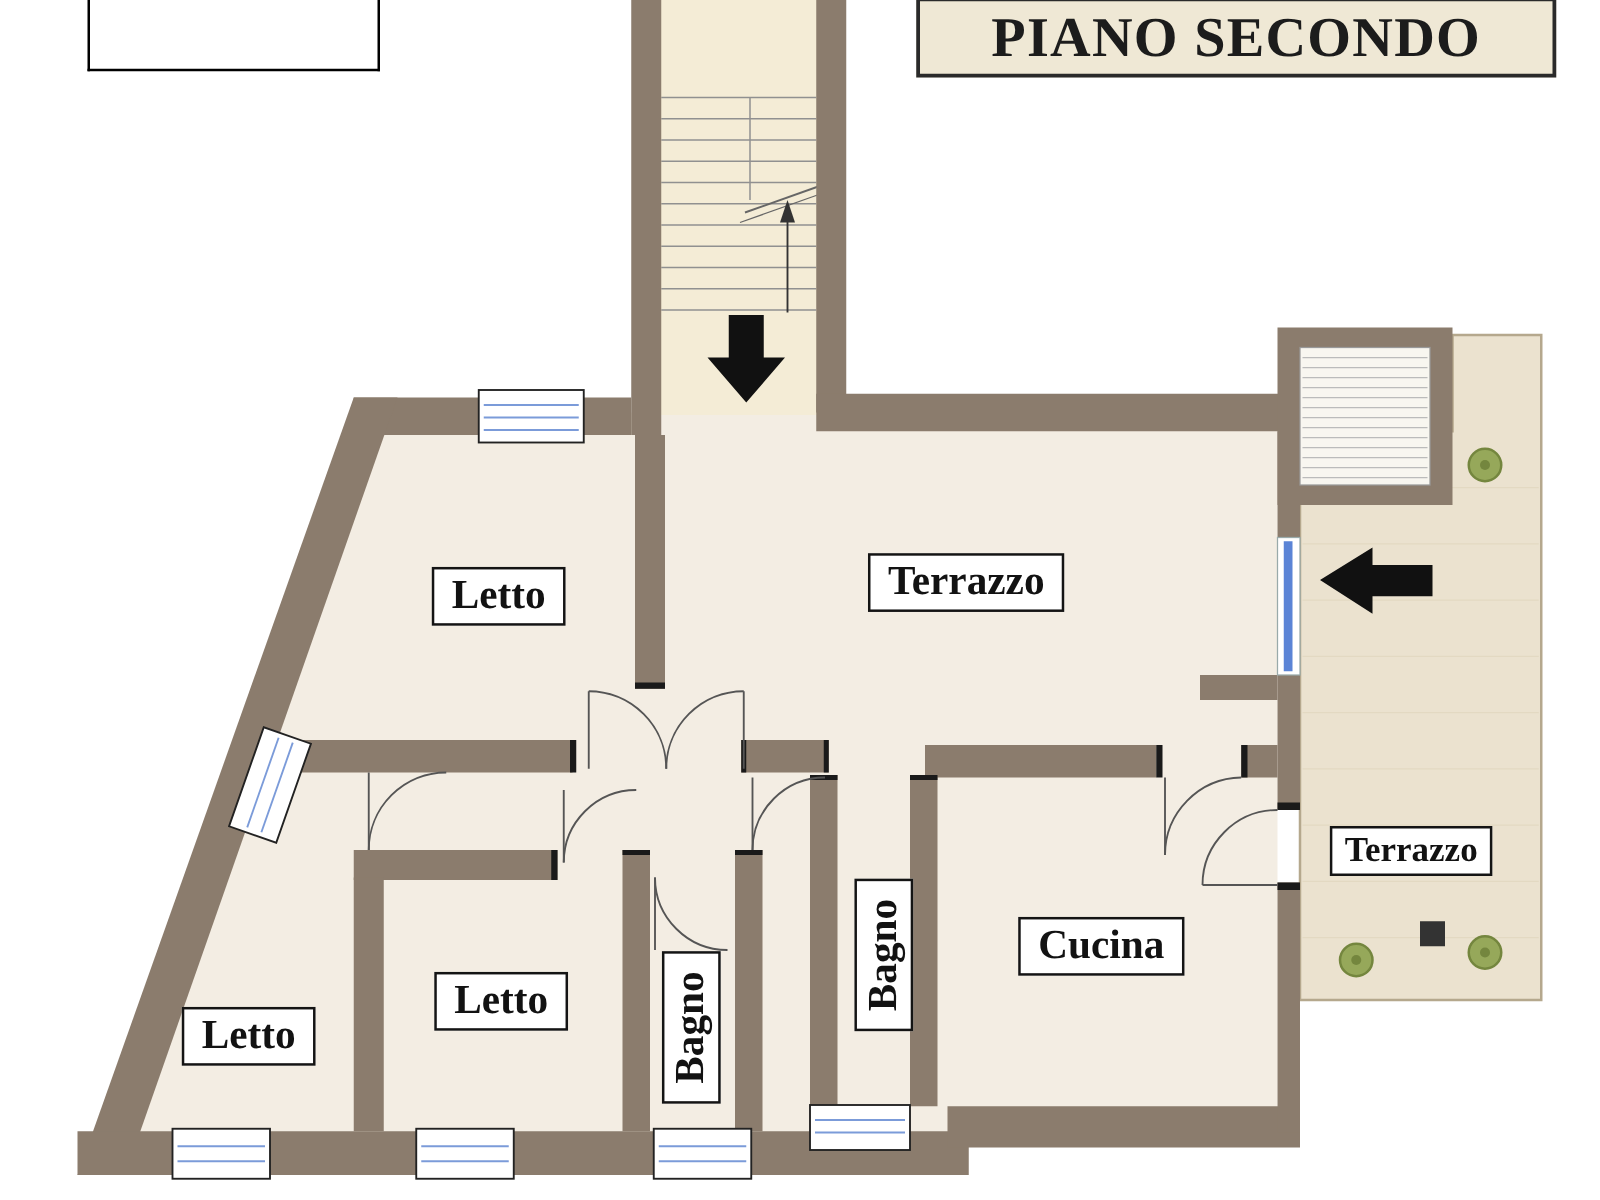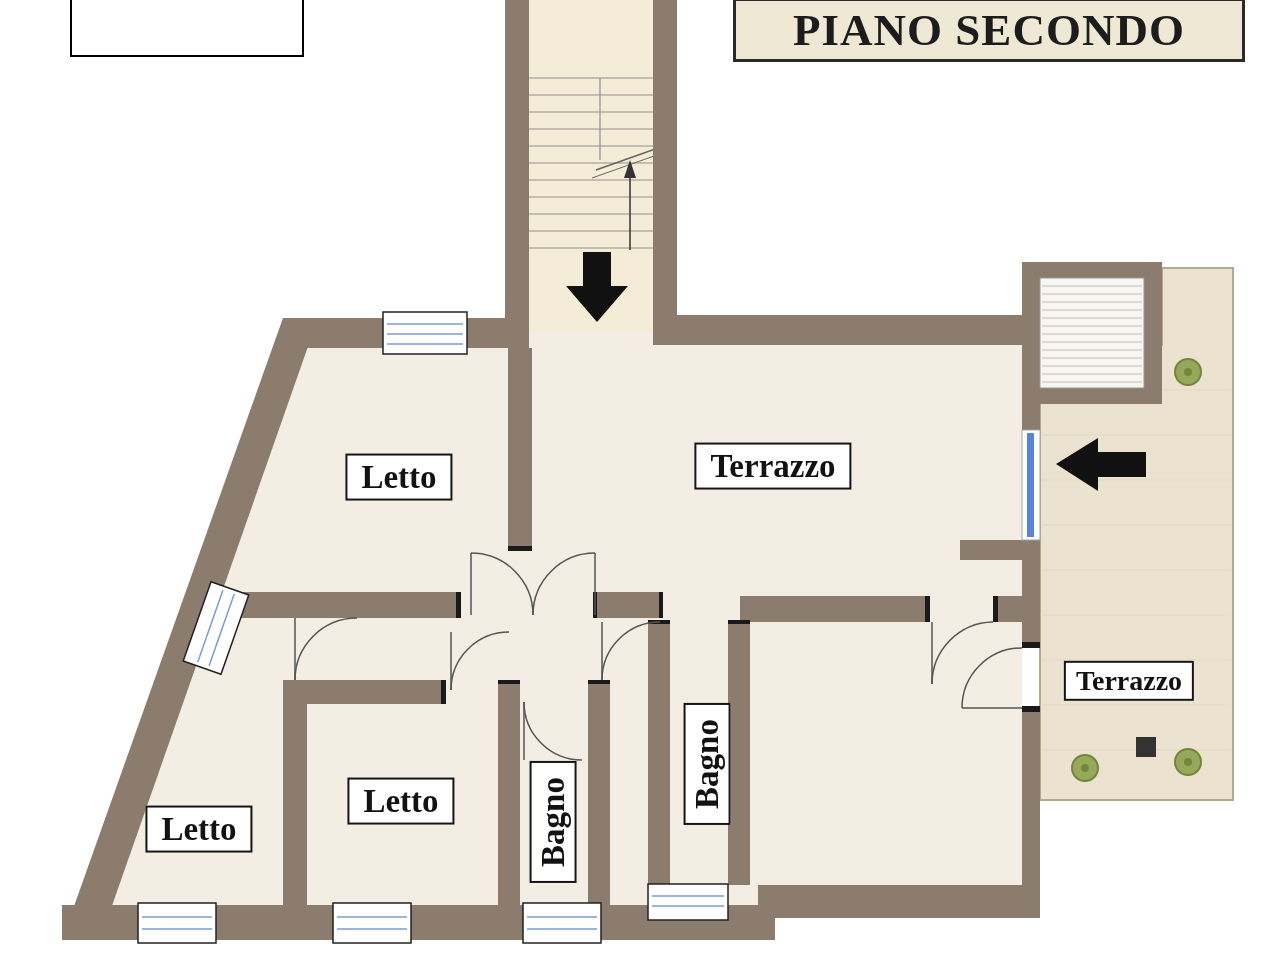--- a/index.html
+++ b/index.html
@@ -212,15 +212,16 @@
   <div class="lbl" style="left:773px;top:466px;">Terrazzo</div>
 
   <div class="lbl" style="left:401px;top:801px;">Letto</div>
 
   <div class="lbl" style="left:199px;top:829px;">Letto</div>
 
   <div class="lbl rot" style="left:553px;top:822px;">Bagno</div>
 
   <div class="lbl rot" style="left:707px;top:764px;">Bagno</div>
 
+  <div class="lbl" style="left:881px;top:757px;">Cucina</div>
 
   <div class="lbl small" style="left:1129px;top:681px;">Terrazzo</div>
 </div>
 
 </body></html>

